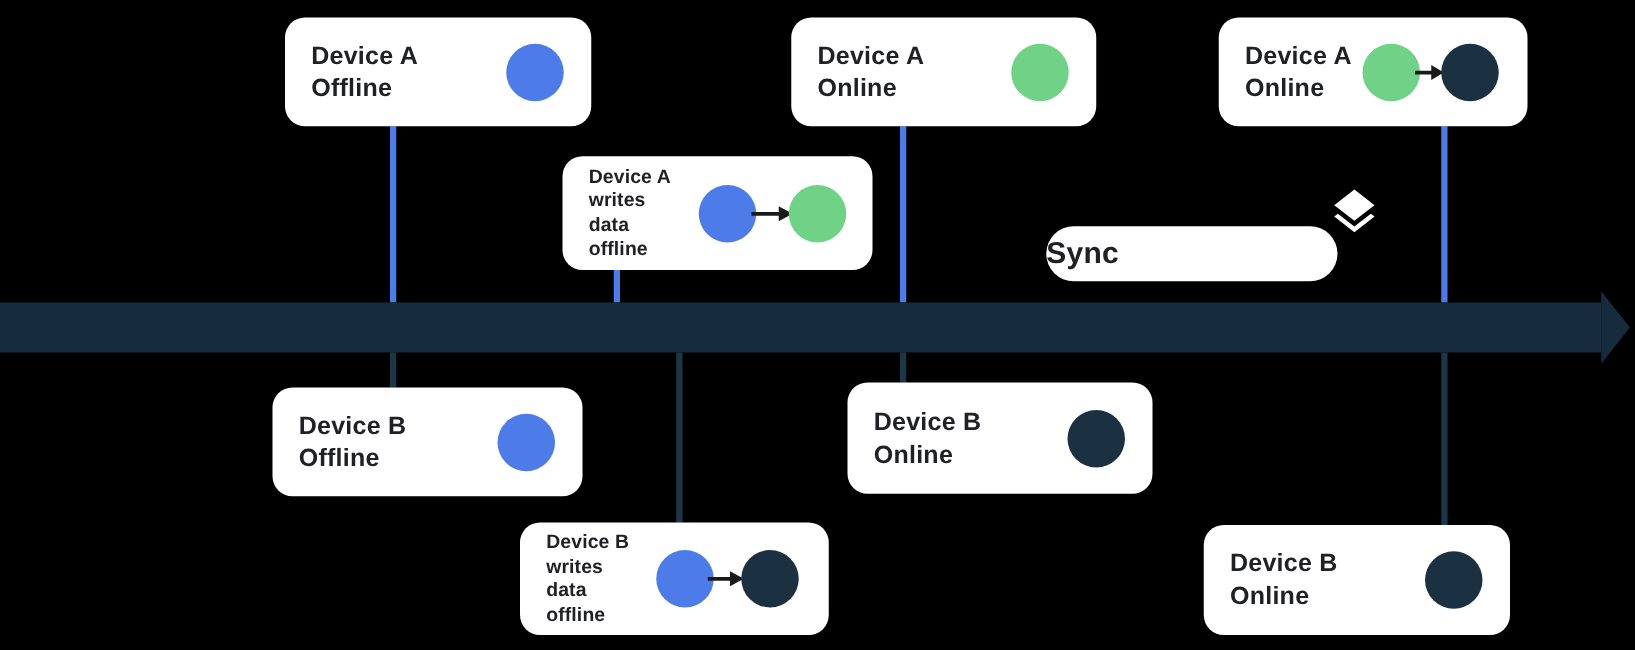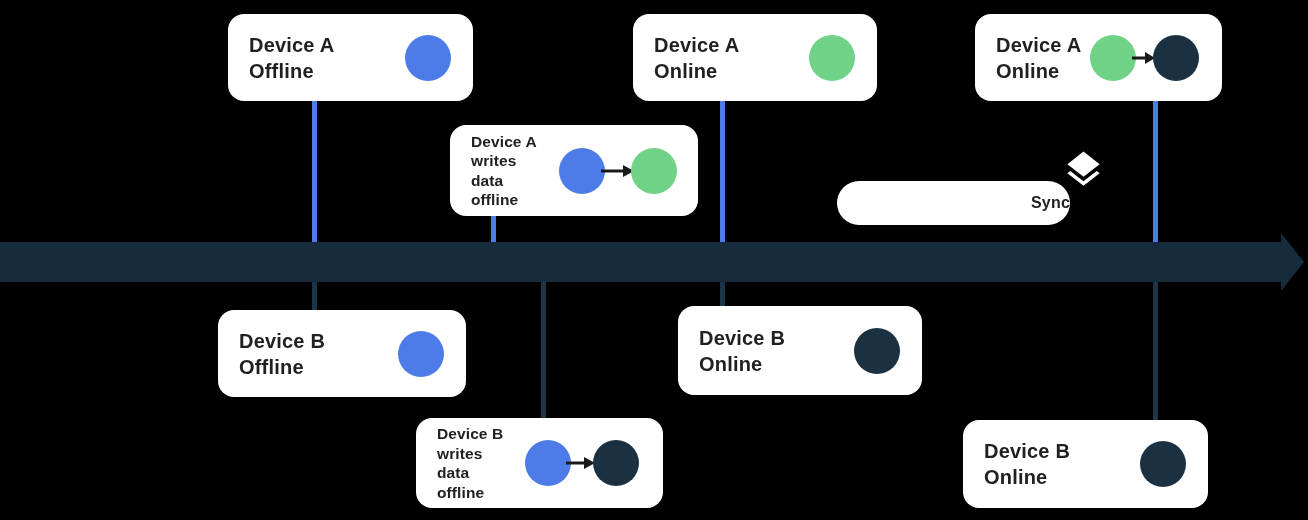--- a/index.html
+++ b/index.html
@@ -48,22 +48,22 @@
   .c-a-online2 .dot.d1{left:115px;} .c-a-online2 .dot.d2{left:178px;}
   .c-a-online2 .between-arrow{left:157px;width:24px;}
   .c-b-offline{left:218px;top:310px;width:248px;height:87px;}
   .c-b-writes{left:416px;top:418px;width:247px;height:90px;}
   .c-b-writes .dot.d1{left:109px;} .c-b-writes .dot.d2{left:177px;}
   .c-b-writes .between-arrow{left:150px;width:30px;}
   .c-b-online1{left:678px;top:306px;width:244px;height:89px;}
   .c-b-online2{left:963px;top:420px;width:245px;height:88px;}
   
   .pill{position:absolute;left:837px;top:181px;width:233px;height:44px;background:var(--card_bg);
-    border-radius:22px;display:flex;align-items:center;justify-content:flex-end;
-    color:var(--text);font-weight:700;font-size:16px;letter-spacing:0.2px;}
+    border-radius:22px;display:flex;align-items:center;justify-content:flex-start;
+    color:var(--text);font-weight:700;font-size:24px;letter-spacing:0.2px;}
   
   .layers{position:absolute;left:1062px;top:148px;width:43px;height:43px;}
 </style>
 </head>
 <body>
 
 <div class="canvas">
 
   <div class="conn blue conn-a-offline"></div>
   <div class="conn blue conn-a-writes"></div>

